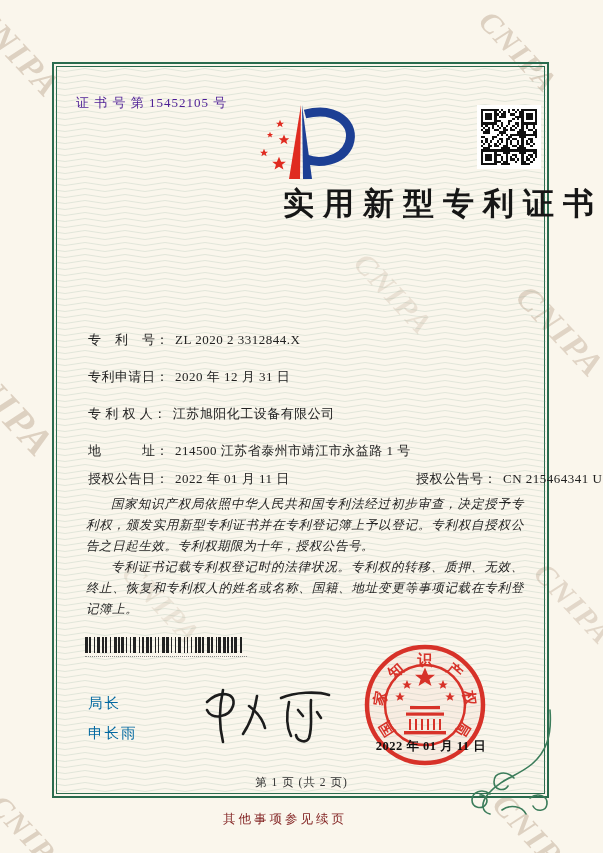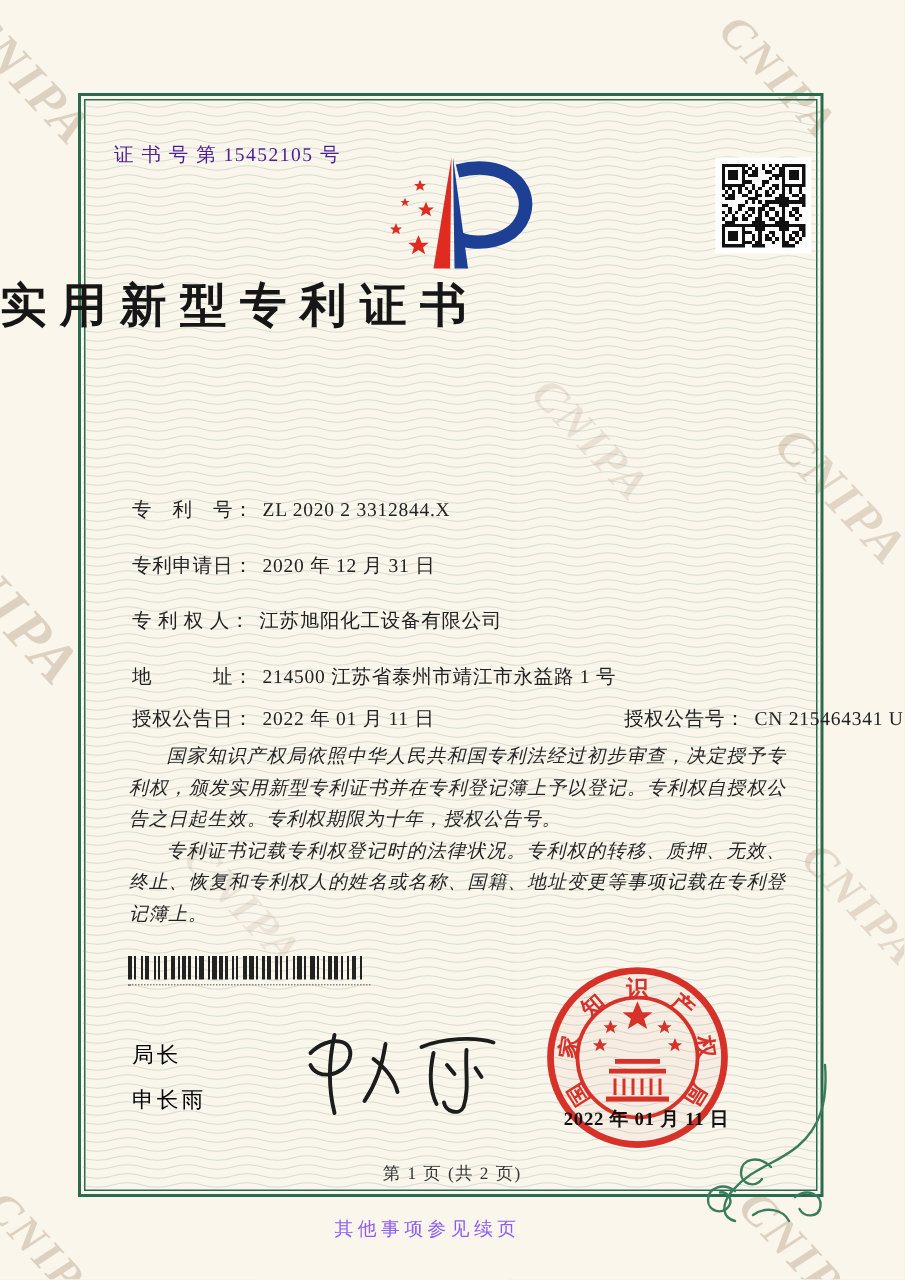--- a/index.html
+++ b/index.html
@@ -32,40 +32,40 @@
   .cert-no{
     position:absolute;left:76px;top:94px;font-size:13px;letter-spacing:1px;color:#4c1d95;
   }
   .logo{position:absolute;left:250px;top:100px;}
   .qr{
     position:absolute;left:477px;top:105px;width:64px;height:64px;
     background:#fff;display:flex;align-items:center;justify-content:center;
   }
   .qr svg{fill:#111;}
   .title{
-    position:absolute;left:0;top:183px;width:603px;text-align:left;
+    position:absolute;left:0;top:183px;width:603px;text-align:right;
     font-size:31px;font-weight:bold;letter-spacing:9px;color:#161616;
   }
   .field-row{position:absolute;left:88px;font-size:13px;white-space:nowrap;color:#222;}
   .field-row .lab{letter-spacing:0.5px;}
   .field-row .val{margin-left:6px;letter-spacing:0.5px;}
   .grant-pair2{position:absolute;left:328px;top:0;}
   .body-text{
     position:absolute;left:86px;top:494px;width:438px;
     font-size:12.5px;line-height:21px;text-align:justify;
     font-style:italic;color:#242424;letter-spacing:0.6px;
   }
   .body-text p{margin:0;text-indent:2em;}
   .barcode{position:absolute;left:85px;top:637px;}
   .barcode svg{fill:#222;}
   .microline{
     position:absolute;left:85px;top:656px;width:162px;height:0;
     border-top:1px dotted #888;
   }
-  .officer{position:absolute;left:88px;top:694px;font-size:14.5px;letter-spacing:2px;color:#000000;}
+  .officer{position:absolute;left:88px;top:694px;font-size:14.5px;letter-spacing:2px;color:#0369a1;}
   .officer .name{display:block;margin-top:11px;}
   .signature{position:absolute;left:193px;top:678px;}
   .signature path{stroke:#1c1c1c;stroke-width:2.6;fill:none;stroke-linecap:round;stroke-linejoin:round;}
   .seal{position:absolute;left:362px;top:642px;width:126px;height:126px;opacity:0.95;}
   .seal svg{position:absolute;left:0;top:0;}
   #seal-ring{position:absolute;left:0;top:0;width:126px;height:126px;}
   #seal-ring span{
     position:absolute;left:50%;top:50%;width:20px;height:20px;margin:-10px 0 0 -10px;
     text-align:center;font-size:15px;font-weight:bold;color:#d6281f;
     transform-origin:center;line-height:20px;
@@ -75,21 +75,21 @@
     font-size:12.5px;color:#111;letter-spacing:0.5px;font-weight:bold;white-space:nowrap;
   }
   .flourish{position:absolute;left:452px;top:706px;}
   .flourish path{stroke:#3b7c5a;fill:none;stroke-width:1.6;stroke-linecap:round;}
   .page-num{
     position:absolute;left:0;top:775px;width:603px;text-align:center;
     font-size:11.5px;color:#333;letter-spacing:1px;
   }
   .footer-note{
     position:absolute;left:0;top:811px;width:570px;text-align:center;
-    font-size:12.5px;color:#8b5cf6;letter-spacing:3px;
+    font-size:12.5px;color:#7f1d1d;letter-spacing:3px;
   }
 </style>
 </head>
 <body>
 
 <div class="page">
 
   <span class="wm" style="left:-8px;top:-2px;font-size:34px;opacity:.55">CNIPA</span>
   <span class="wm" style="left:497px;top:4px;font-size:30px;opacity:.55">CNIPA</span>
   <span class="wm" style="left:536px;top:278px;font-size:34px;opacity:.5">CNIPA</span>

